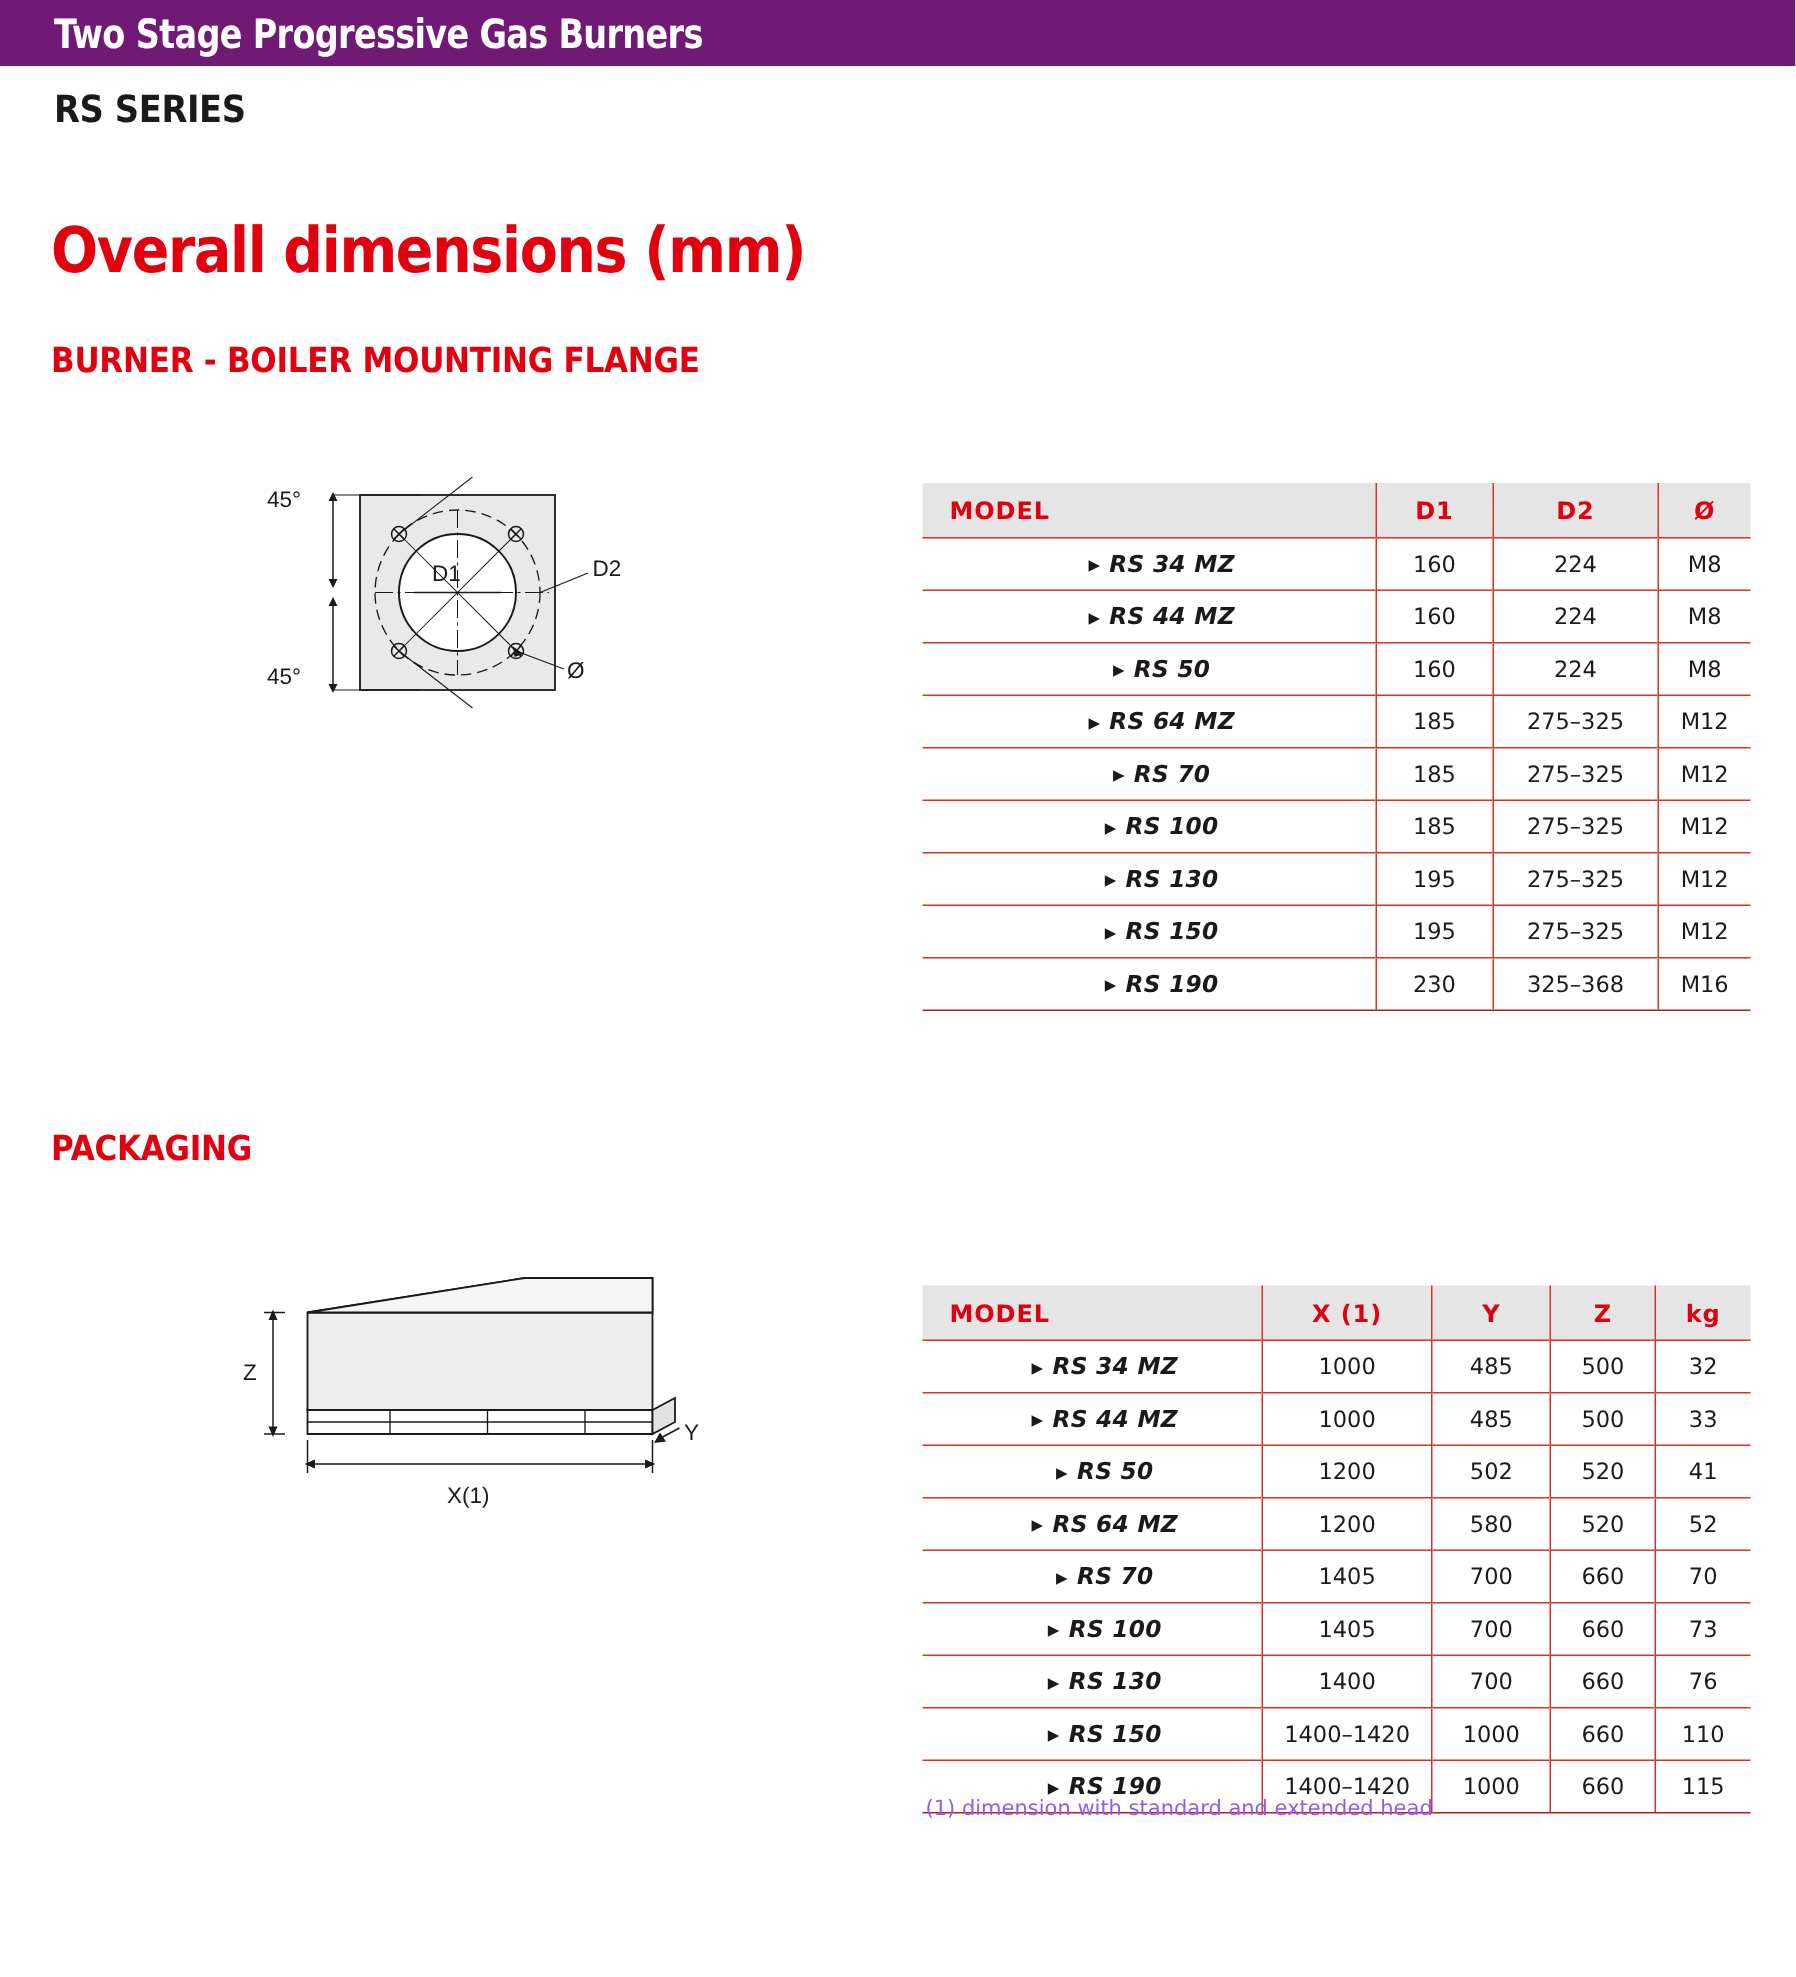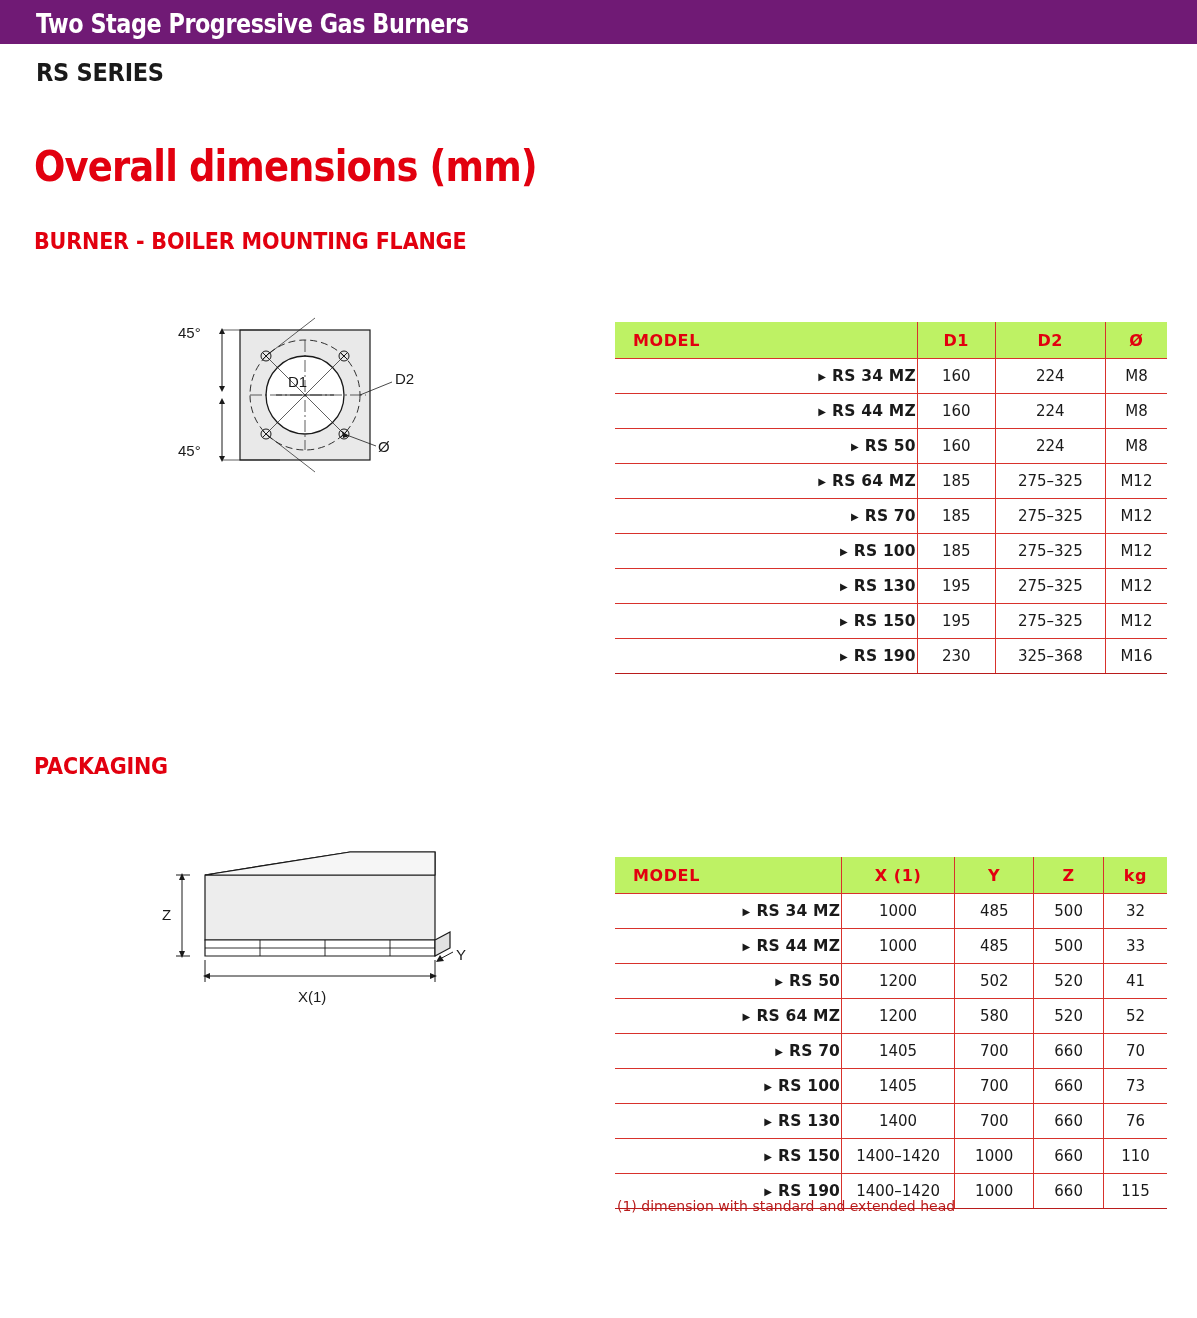--- a/index.html
+++ b/index.html
@@ -81,21 +81,21 @@
   
   .data-table {
     position: absolute;
     border-collapse: collapse;
     font-size: 15px;
   }
   #flange-table { left: 615px; top: 322px; width: 552px; }
   #packaging-table { left: 615px; top: 857px; width: 552px; }
 
   .data-table th {
-    background: #bef264;
+    background: #e5e5e5;
     color: #e2000f;
     font-weight: bold;
     font-size: 16px;
     letter-spacing: 0.6px;
     text-align: center;
     height: 36px;
     border-left: 1px solid #d8322c;
     padding: 0 6px;
     font-family: "DejaVu Sans", sans-serif;
   }
@@ -108,26 +108,27 @@
     height: 32px;
     text-align: center;
     border-top: 1px solid #d8322c;
     border-left: 1px solid #d8322c;
     font-size: 15px;
     color: #1a1a1a;
     font-family: "DejaVu Sans", sans-serif;
     font-weight: normal;
   }
   .data-table td.model-cell {
-    text-align: right;
+    text-align: center;
     padding-left: 18px;
     border-left: none;
     font-weight: bold;
     font-size: 15.5px;
     letter-spacing: 0.2px;
+    font-style: italic;
   }
   .data-table tr:last-child td { border-bottom: 1px solid #b91c1c; }
   .arrow {
     color: #1a1a1a;
     font-size: 10px;
     margin-right: 6px;
     position: relative;
     top: -1px;
   }
 
@@ -140,21 +141,21 @@
   .pk-col-x { width: 116px; }
   .pk-col-y { width: 76px; }
   .pk-col-z { width: 66px; }
   .pk-col-kg { width: 58px; }
 
   .table-note {
     position: absolute;
     left: 617px;
     top: 1198px;
     font-size: 14px;
-    color: #b91c1c;
+    color: #8b5cf6;
     font-family: "DejaVu Sans", sans-serif;
   }
 
   
   .drawing {
     position: absolute;
     text-decoration: underline;
   }
   #flange-drawing { left: 170px; top: 300px; }
   #packaging-drawing { left: 150px; top: 830px; }

